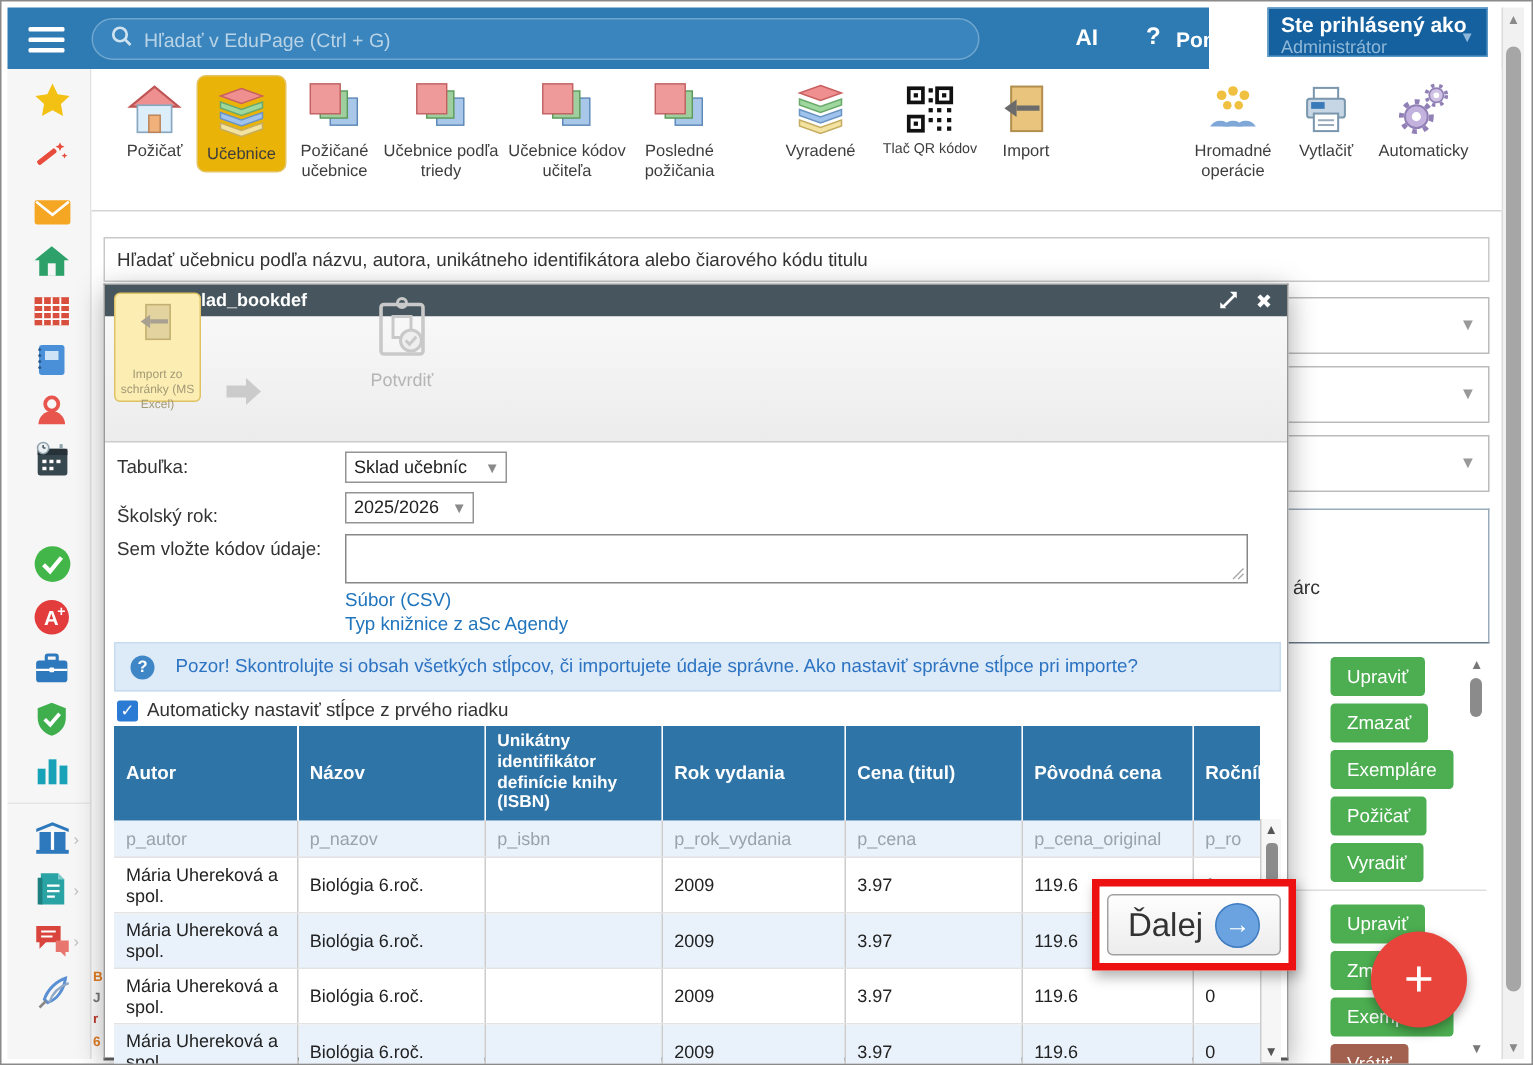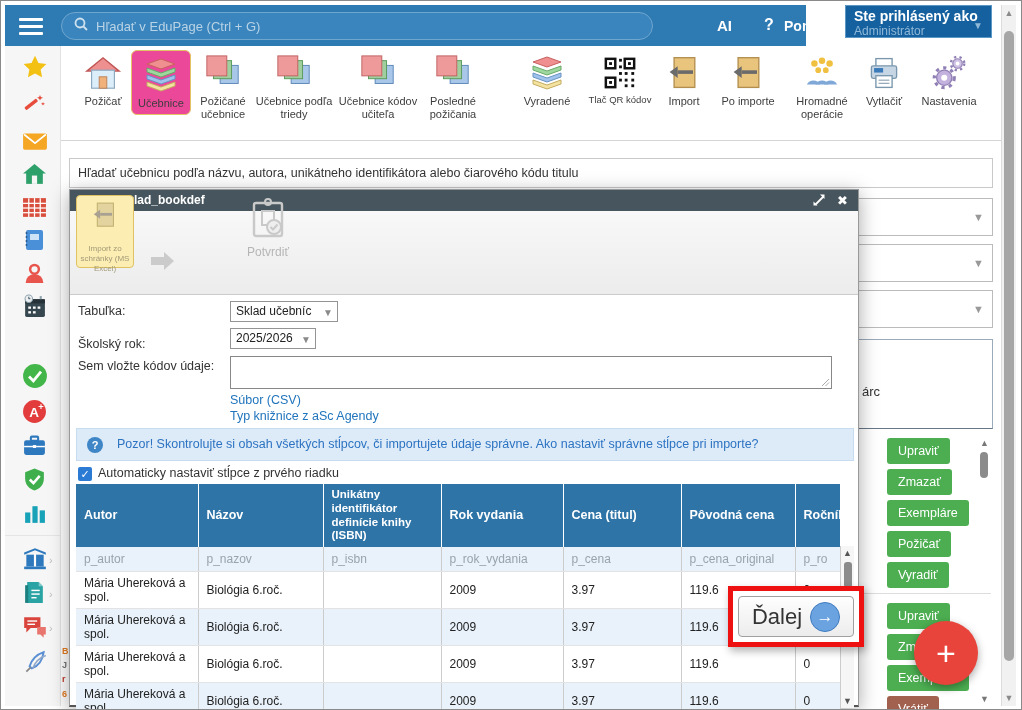--- a/index.html
+++ b/index.html
@@ -22,21 +22,21 @@
   
   .sidebar{left:4px;top:45px;width:56px;height:660px;background:#f6f6f6;border-right:1px solid #e2e2e2;box-sizing:border-box;}
   .sicon{position:absolute;left:17px;width:26px;height:26px;}
   .schev{position:absolute;left:44px;font-size:11px;color:#bdbdbd;}
   .sdivider{position:absolute;left:0;width:56px;border-top:1px solid #e5e5e5;}
   
   .toolbar{left:60px;top:45px;width:940px;height:95px;background:#fff;border-bottom:1px solid #d5d5d5;box-sizing:border-box;}
   .tile{position:absolute;top:5px;text-align:center;cursor:pointer;}
   .tile .ticon{height:44px;display:flex;align-items:center;justify-content:center;}
   .tile .tlabel{font-size:11px;color:#3d3d3d;line-height:1.15;}
-  .tile.sel{background:#ec4899;border:1px solid #e3c363;border-radius:6px;top:4px;padding:2px 0 4px 0;}
+  .tile.sel{background:#eab308;border:1px solid #e3c363;border-radius:6px;top:4px;padding:2px 0 4px 0;}
   .tlabel.small{font-size:9.5px;}
   
   .pgsearch{left:68px;top:157px;width:924px;height:30px;border:1px solid #c9c9c9;box-sizing:border-box;font-size:12.5px;color:#333;line-height:28px;padding-left:8px;background:#fff;}
   .rdrop{width:136px;height:38px;border:1px solid #bbb;background:#fff;box-sizing:border-box;}
   .rdrop .car{position:absolute;right:8px;top:12px;color:#999;font-size:11px;}
   .resbox{left:856px;top:338px;width:136px;height:90px;border:1px solid #9ab;border-bottom:1px solid #678;background:#fff;box-sizing:border-box;font-size:13px;color:#333;}
   .gbtn{display:block;background:#4cae51;color:#fff;border:none;border-radius:3px;font-size:12.5px;padding:6px 11px;margin-bottom:5px;font-family:inherit;cursor:pointer;text-align:center;}
   .gbtn.brown{background:#a2604e;}
   .fab{left:913px;top:620px;width:64px;height:64px;border-radius:50%;background:#e8443b;color:#fff;font-size:34px;display:flex;align-items:center;justify-content:center;box-shadow:0 3px 8px rgba(0,0,0,.35);cursor:pointer;}
   .innersb{left:977px;top:437px;width:13px;height:268px;}
@@ -333,30 +333,20 @@
     <div class="tile" style="left:599px;width:48px;">
       <div class="ticon">
           <svg viewBox="0 0 40 40" width="36" height="36">
             <rect x="9" y="3" width="23" height="33" fill="#e9c47d" stroke="#b38f4f" stroke-width="1.5"></rect>
             <line x1="30" y1="19" x2="13" y2="19" stroke="#6b6b6b" stroke-width="4"></line>
             <polygon points="13,12.5 13,25.5 4,19" fill="#6b6b6b"></polygon>
           </svg>
         </div>
       <div class="tlabel">Import</div>
     </div>
-    <div class="tile" style="left:655px;width:64px;">
-      <div class="ticon">
-          <svg viewBox="0 0 40 40" width="36" height="36">
-            <rect x="9" y="3" width="23" height="33" fill="#e9c47d" stroke="#b38f4f" stroke-width="1.5"></rect>
-            <line x1="30" y1="19" x2="13" y2="19" stroke="#6b6b6b" stroke-width="4"></line>
-            <polygon points="13,12.5 13,25.5 4,19" fill="#6b6b6b"></polygon>
-          </svg>
-        </div>
-      <div class="tlabel">Po importe</div>
-    </div>
     <div class="tile" style="left:729px;width:64px;">
       <div class="ticon">
           <svg viewBox="0 0 40 40" width="38" height="38">
             <g fill="#f0c040">
               <circle cx="12" cy="10" r="3.4"></circle>
               <circle cx="20" cy="7" r="3.4"></circle>
               <circle cx="28" cy="10" r="3.4"></circle>
               <circle cx="16" cy="17" r="3"></circle>
               <circle cx="24" cy="17" r="3"></circle>
             </g>
@@ -386,21 +376,21 @@
       <div class="ticon">
           <svg viewBox="0 0 40 40" width="38" height="38">
             <circle cx="15" cy="25" r="8" fill="#c3b2de" stroke="#9180b5" stroke-width="1.4"></circle>
             <circle cx="15" cy="25" r="10.5" fill="none" stroke="#9180b5" stroke-width="3.4" stroke-dasharray="3.4 4.6"></circle>
             <circle cx="15" cy="25" r="3.2" fill="#fff"></circle>
             <circle cx="29" cy="10" r="5" fill="#cfc2e4" stroke="#9180b5" stroke-width="1.2"></circle>
             <circle cx="29" cy="10" r="7" fill="none" stroke="#9180b5" stroke-width="2.6" stroke-dasharray="2.4 3.4"></circle>
             <circle cx="29" cy="10" r="2" fill="#fff"></circle>
           </svg>
         </div>
-      <div class="tlabel">Nastavenia</div>
+      <div class="tlabel">Automaticky</div>
     </div>
   </div>
 
   <div class="abs pgsearch">Hľadať učebnicu podľa názvu, autora, unikátneho identifikátora alebo čiarového kódu titulu</div>
 
   <div class="abs rdrop" style="left:856px;top:197px;">
       <span class="car">▼</span>
     </div>
   <div class="abs rdrop" style="left:856px;top:243px;">
       <span class="car">▼</span>

